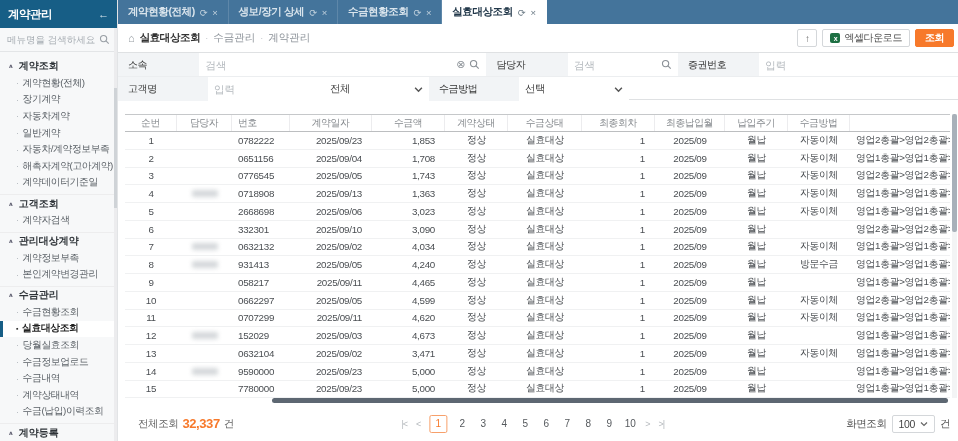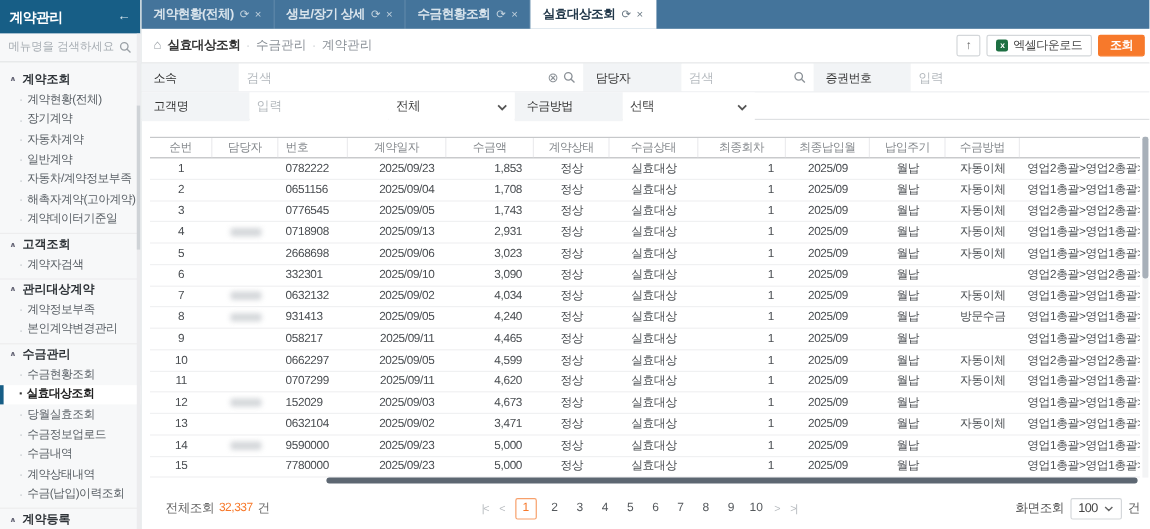--- a/index.html
+++ b/index.html
@@ -78,21 +78,21 @@
 
   
   .vscroll { position:absolute; right:1px; top:114px; width:5px; height:284px; background:#f3f4f5; }
   .vscroll .thumb { position:absolute; top:0; width:5px; height:118px; background:#a8b0b9; border-radius:2px; }
   .hscroll { position:absolute; left:154px; top:398px; width:676px; height:5px; }
   .hscroll .thumb { width:100%; height:5px; background:#5d6772; border-radius:3px; }
 
   
   .footer { position:absolute; left:0; top:406px; width:840px; height:35px; display:flex; align-items:center; padding:0 8px 0 20px; }
   .total { display:flex; align-items:center; gap:4px; font-size:10.5px; color:#666; letter-spacing:-0.4px; }
-  .total .num { color:#f7792b; font-weight:normal; font-size:10px; }
+  .total .num { color:#f7792b; font-weight:bold; font-size:13px; }
   .pager { position:absolute; left:50%; transform:translateX(-52%); display:flex; align-items:center; gap:9px; }
   .pnav { font-size:9px; color:#b6babe; cursor:pointer; letter-spacing:-1px; }
   .pnum { font-size:10px; color:#55595d; cursor:pointer; min-width:12px; text-align:center; }
   .pnum.cur { border:1px solid #f7a06b; color:#f7792b; background:#fff; border-radius:2px; width:18px; height:18px; line-height:16px; }
   .viewsel { margin-left:auto; display:flex; align-items:center; gap:5px; font-size:10.5px; color:#555; letter-spacing:-0.4px; }
   .viewsel .box { border:1px solid #d4d7da; border-radius:2px; height:18px; display:flex; align-items:center; gap:5px; padding:0 6px; cursor:pointer; color:#444; }
 
   svg.mag { display:block; }
 </style>
 </head>
@@ -356,21 +356,21 @@
           <div class="c al-c" style="width: 62px;">자동이체</div>
           <div class="c al-l" style="width: 100px;">영업2총괄&gt;영업2총괄&gt;</div>
         </div>
         <div class="grow">
           <div class="c al-c" style="width: 52px;">4</div>
           <div class="c al-c" style="width: 55px;">
             <div class="smudge"></div>
           </div>
           <div class="c al-l" style="width: 58px;">0718908</div>
           <div class="c al-r" style="width: 82px;">2025/09/13</div>
-          <div class="c al-r" style="width: 73px;">2,931</div>
+          <div class="c al-r" style="width: 73px;">1,363</div>
           <div class="c al-c" style="width: 63px;">정상</div>
           <div class="c al-c" style="width: 74px;">실효대상</div>
           <div class="c al-r" style="width: 73px;">1</div>
           <div class="c al-c" style="width: 70px;">2025/09</div>
           <div class="c al-c" style="width: 63px;">월납</div>
           <div class="c al-c" style="width: 62px;">자동이체</div>
           <div class="c al-l" style="width: 100px;">영업1총괄&gt;영업1총괄&gt;1</div>
         </div>
         <div class="grow">
           <div class="c al-c" style="width: 52px;">5</div>

